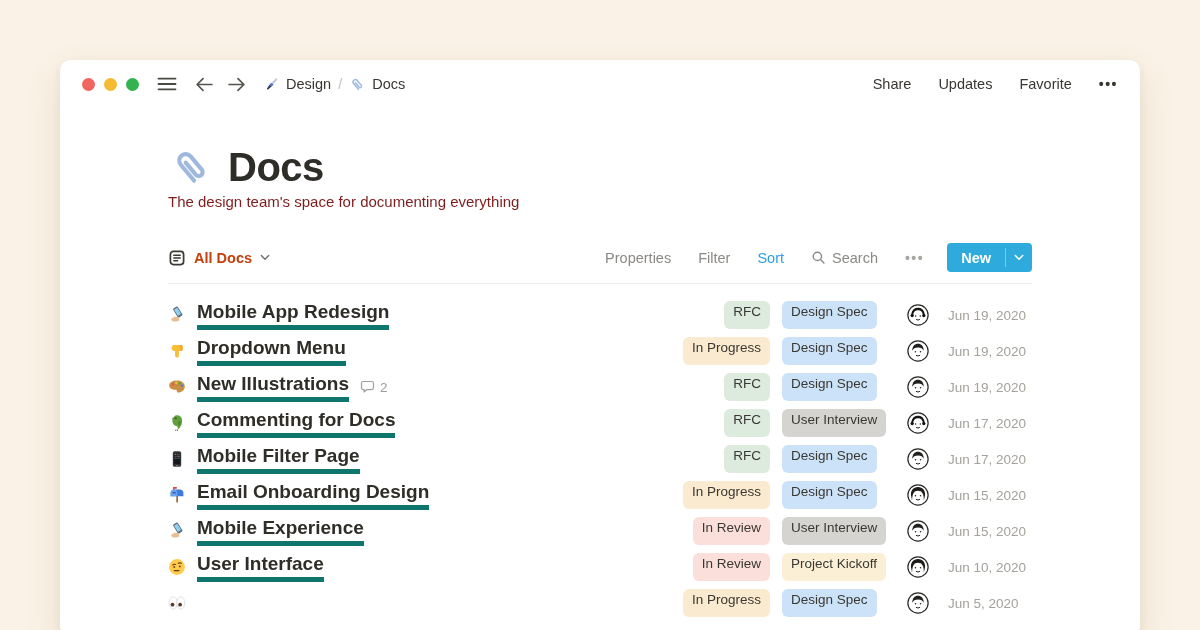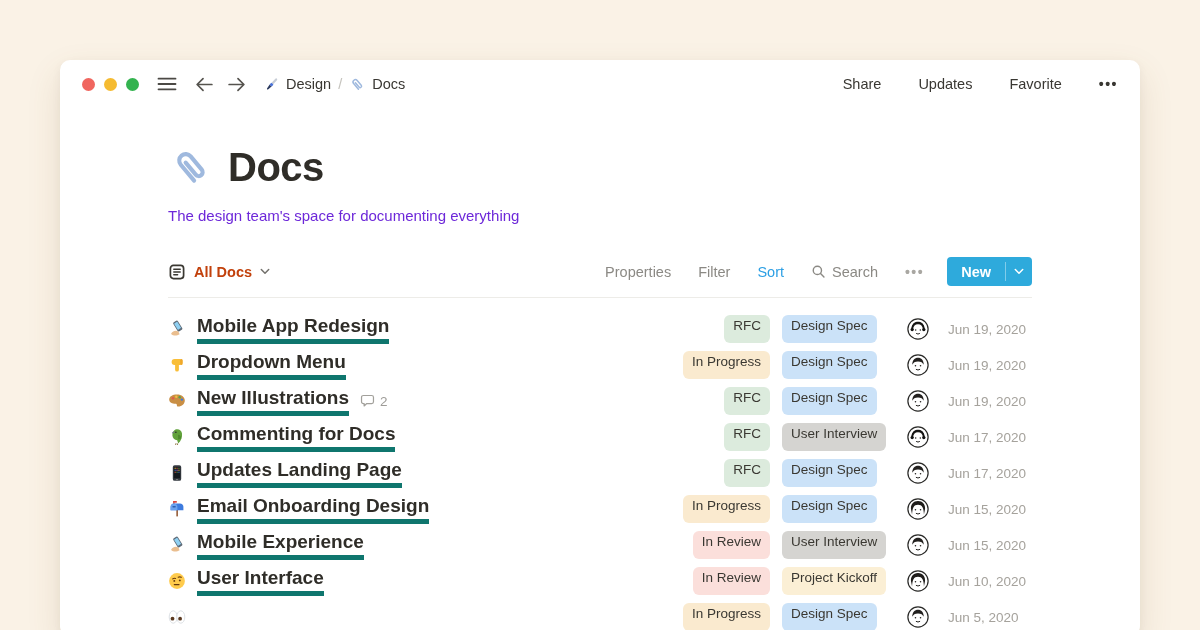--- a/index.html
+++ b/index.html
@@ -18,30 +18,30 @@
   .topbar { display:flex; align-items:center; height:48px; padding:7px 22px; }
   .traffic { display:flex; gap:9px; margin-right:18px; }
   .tl { width:13px; height:13px; border-radius:50%; cursor:pointer; }
   .icon-btn { display:flex; align-items:center; justify-content:center; cursor:pointer; }
   .hamburger { width:20px; height:16px; margin-right:18px; }
   .nav-arrow { width:19px; height:15px; margin-right:13px; }
   .breadcrumb { display:flex; align-items:center; gap:7px; font-size:14.5px; color:#393732; margin-left:4px; }
   .crumb { display:flex; align-items:center; gap:6px; cursor:pointer; }
   .crumb-icon { width:17px; height:17px; display:inline-flex; }
   .crumb-sep { color:#C4C2BC; }
-  .topbar-right { margin-left:auto; display:flex; align-items:center; gap:37px; font-size:14.5px; color:#393732; }
+  .topbar-right { margin-left:auto; display:flex; align-items:center; gap:27px; font-size:14.5px; color:#393732; }
   .topbar-right span { cursor:pointer; }
   .dots { font-weight:bold; letter-spacing:1.5px; font-size:14px; }
 
   
   .content { padding:0 108px; }
   .title-row { display:flex; align-items:center; gap:13px; margin-top:36px; }
   .title-icon { width:47px; height:47px; }
   h1 { font-size:40px; font-weight:700; color:#2F2D28; letter-spacing:-0.5px; }
-  .subtitle { margin-top:16px; font-size:15px; color:#6d28d9; }
+  .subtitle { margin-top:2px; font-size:15px; color:#7f1d1d; }
 
   
   .toolbar { display:flex; align-items:center; margin-top:33px; padding-bottom:11px; border-bottom:1px solid #EDECE8; }
   .view-switcher { display:flex; align-items:center; gap:8px; font-size:14.5px; font-weight:700; color:#c2410c; cursor:pointer; }
   .view-icon { width:18px; height:18px; }
   .chev { width:10px; height:7px; display:inline-flex; color:#73716C; }
   .menu { margin-left:auto; display:flex; align-items:center; gap:27px; font-size:14.5px; color:#8B8984; }
   .menu-item { cursor:pointer; display:flex; align-items:center; gap:6px; }
   .search-icon { width:15px; height:15px; color:#8B8984; }
   .menu .dots { color:#A9A7A2; }
@@ -333,21 +333,21 @@
                 <rect x="10.4" y="3.7" width="1.1" height="1.1" fill="#57A14E"></rect>
                 <rect x="6.6" y="5.7" width="1.1" height="1.1" fill="#3F7BD9"></rect>
                 <rect x="8.5" y="5.7" width="1.1" height="1.1" fill="#B05BD9"></rect>
                 <rect x="10.4" y="5.7" width="1.1" height="1.1" fill="#F2C23E"></rect>
                 <rect x="6.6" y="7.7" width="1.1" height="1.1" fill="#E25B4A"></rect>
                 <rect x="8.5" y="7.7" width="1.1" height="1.1" fill="#57A14E"></rect>
                 <rect x="10.4" y="7.7" width="1.1" height="1.1" fill="#3F7BD9"></rect>
                 <rect x="7.7" y="15.1" width="2.6" height="0.9" rx="0.45" fill="#777"></rect>
               </svg>
             </span>
-    <span class="row-title">Updates Landing Page</span>
+    <span class="row-title">Mobile Filter Page</span>
 
     <div class="row-right">
       <span class="slot-status">
                 <span class="tag" style="background: rgb(220, 235, 221); color: rgb(58, 56, 50);">RFC</span>
               </span>
       <span class="slot-category">
                 <span class="tag" style="background: rgb(203, 226, 248); color: rgb(58, 56, 50);">Design Spec</span>
               </span>
       <span class="slot-avatar">
                 <svg viewBox="0 0 20 20">

